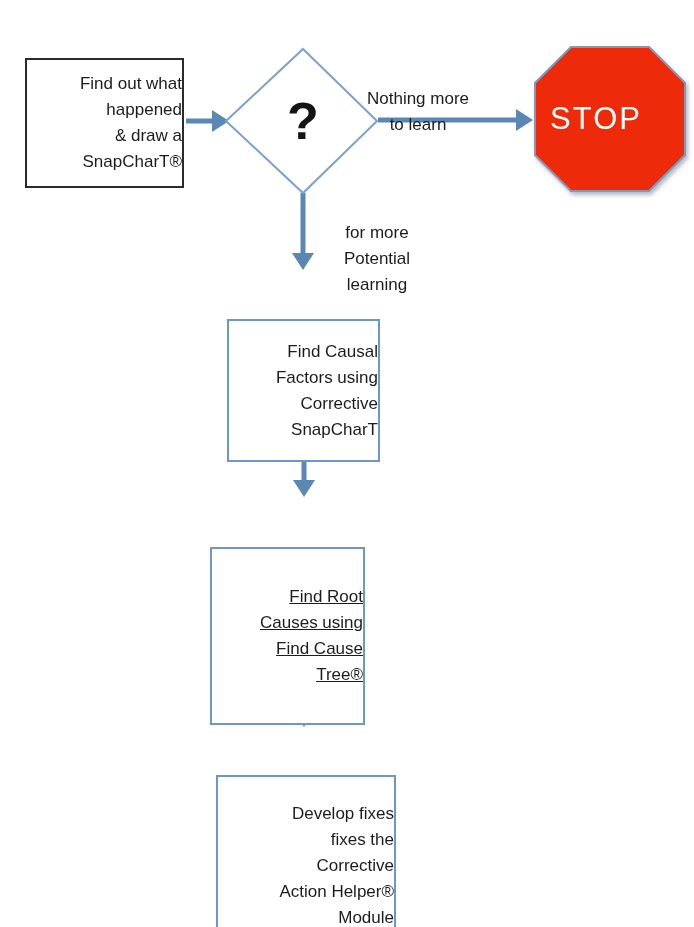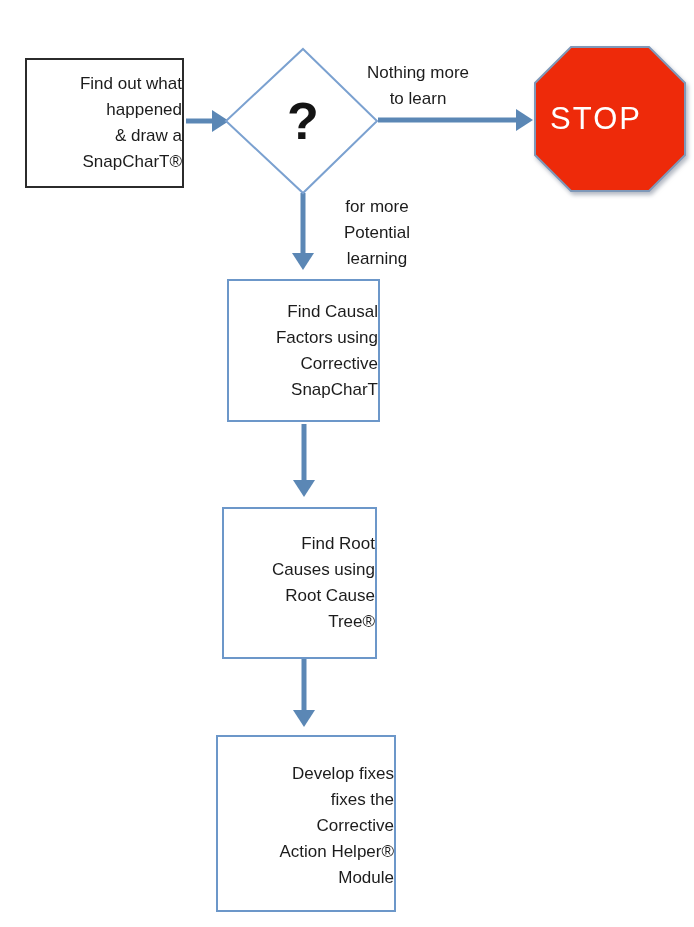--- a/index.html
+++ b/index.html
@@ -35,30 +35,32 @@
     line-height: 26px;
     font-weight: 500;
   }
   .start-box {
     left: 25px; top: 58px;
     width: 159px; height: 130px;
     border: 2px solid #2b2b2b;
   }
   .step-box {
     border: 2px solid #6c97c9;
+    margin-top: 40px;
   }
   .step-box-1 { left: 227px; top: 279px; width: 153px; height: 143px; }
-  .step-box-2 { left: 222px; top: 507px; width: 155px; height: 152px; }
+  .step-box-2 { left: 210px; top: 507px; width: 155px; height: 178px; text-decoration: underline; }
   .step-box-3 { left: 216px; top: 735px; width: 180px; height: 177px; padding-top: 4px; padding-left: 12px; }
   .branch-label {
     position: absolute;
     text-align: center;
     font-size: 17px;
     line-height: 26px;
     font-weight: 500;
+    margin-top: 26px;
   }
   .label-nothing { left: 348px; top: 60px; width: 140px; }
   .label-potential { left: 327px; top: 194px; width: 100px; }
   .decision-mark {
     position: absolute;
     left: 226px; top: 121px;
     width: 154px; height: 0;
     display: flex;
     align-items: center;
     justify-content: center;
@@ -144,21 +146,21 @@
   <div class="node step-box step-box-1">
     <div>Find Causal</div>
     <div>Factors using</div>
     <div>Corrective</div>
     <div>SnapCharT</div>
   </div>
 
   <div class="node step-box step-box-2">
     <div>Find Root</div>
     <div>Causes using</div>
-    <div>Root Cause</div>
+    <div>Find Cause</div>
     <div>Tree®</div>
   </div>
 
   <div class="node step-box step-box-3">
     <div>Develop fixes</div>
     <div>fixes the</div>
     <div>Corrective</div>
     <div>Action Helper®</div>
     <div>Module</div>
   </div>

